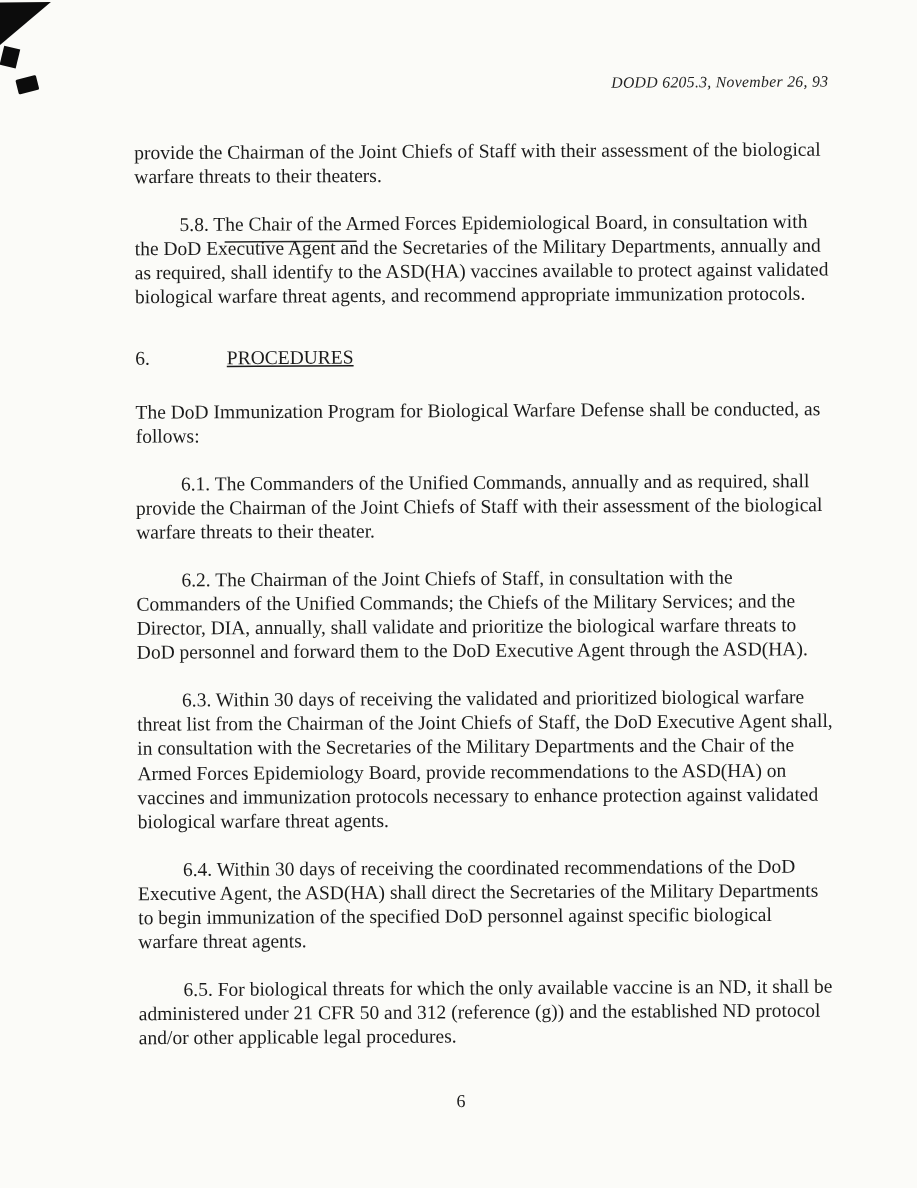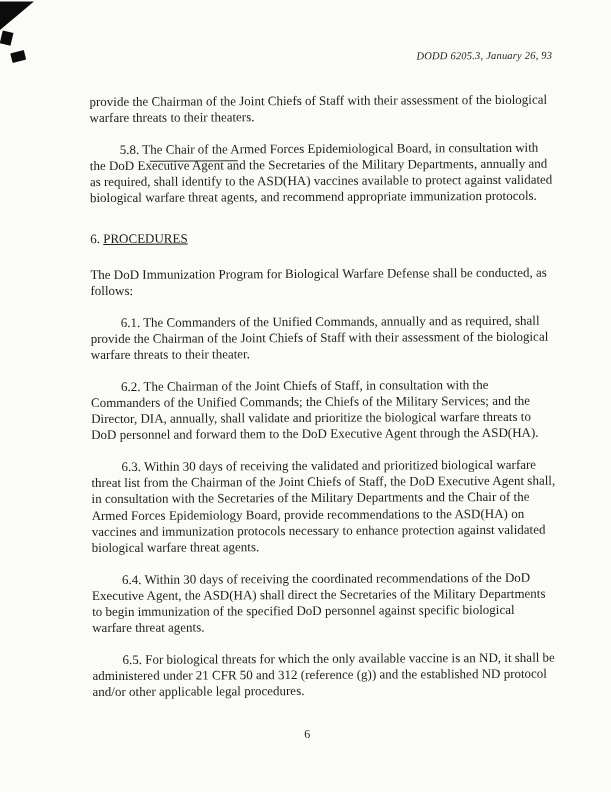--- a/index.html
+++ b/index.html
@@ -74,41 +74,42 @@
   .content p.indent {
     text-indent: 30px;
   }
   .section-heading {
     margin: 24px 0 20px 0;
     font-size: 13px;
     font-weight: normal;
   }
   .section-heading .heading-title {
     text-decoration: underline;
+    margin-left: 48px;
   }
   
   .page-number {
     position: absolute;
     top: 727px;
     left: 0; right: 0;
     text-align: center;
     font-size: 12px;
   }
 </style>
 </head>
 <body style="background: rgb(251, 251, 248); color: rgb(27, 27, 27);">
 
 <div class="sheet">
 
   <div class="corner-triangle"></div>
   <div class="corner-mark-1"></div>
   <div class="corner-mark-2"></div>
   <div class="stray-underline"></div>
 
-  <div class="header-ref">DODD 6205.3, January 26, 93</div>
+  <div class="header-ref">DODD 6205.3, November 26, 93</div>
 
   <div class="content">
 
     <p>provide the Chairman of the Joint Chiefs of Staff with their assessment of the biological warfare threats to their theaters.</p>
 
     <p class="indent">5.8. The Chair of the Armed Forces Epidemiological Board, in consultation with the DoD Executive Agent and the Secretaries of the Military Departments, annually and as required, shall identify to the ASD(HA) vaccines available to protect against validated biological warfare threat agents, and recommend appropriate immunization protocols.</p>
 
     <div class="section-heading">
       <span class="heading-number">6.</span>
       <span class="heading-title">PROCEDURES</span>

